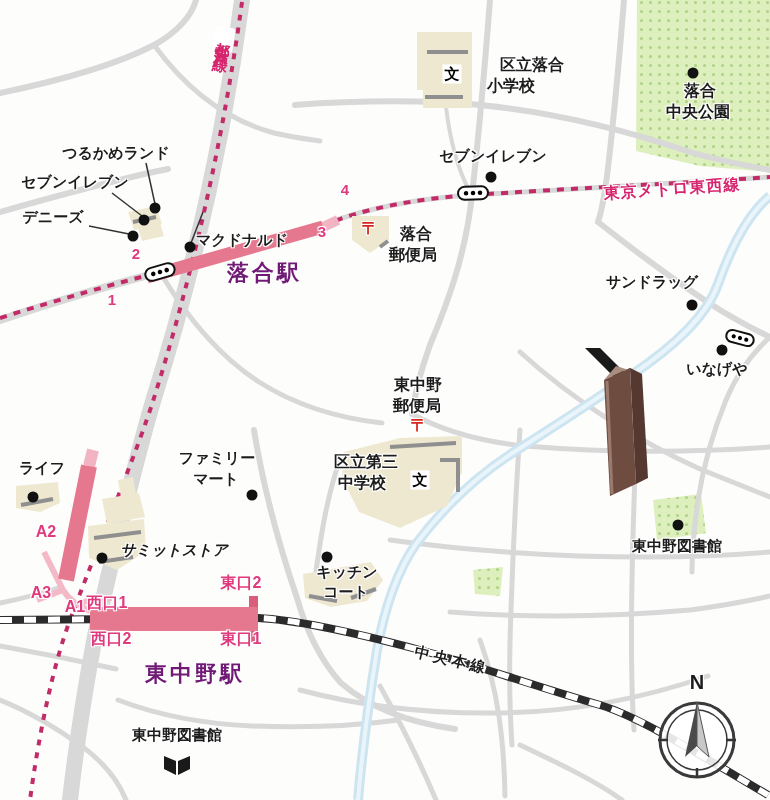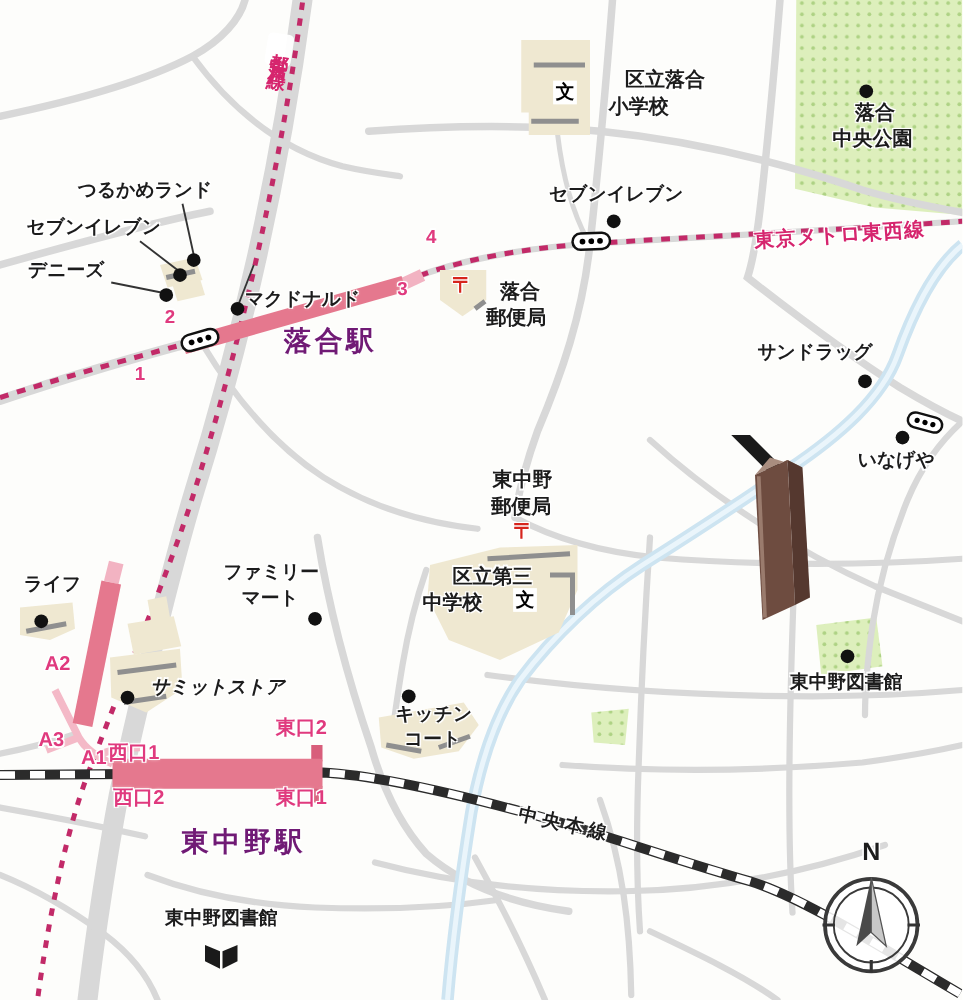--- a/index.html
+++ b/index.html
@@ -227,21 +227,21 @@
 <div class="icon-post" style="left:370px;top:228px;">〒</div>
 
 <div class="lbl" style="left:652px;top:274px;">サンドラッグ</div>
 <div class="lbl" style="left:717px;top:361px;">いなげや</div>
 
 
 <div class="lbl md" style="left:418px;top:377px;">東中野</div>
 <div class="lbl md" style="left:417px;top:398px;">郵便局</div>
 <div class="icon-post" style="left:419px;top:425px;">〒</div>
 
-<div class="lbl md" style="left:366px;top:454px;margin-left:28px;">区立第三</div>
+<div class="lbl md" style="left:366px;top:454px;">区立第三</div>
 <div class="lbl md" style="left:362px;top:475px;">中学校</div>
 <div class="icon-school" style="left:420px;top:480px;">文</div>
 
 <div class="lbl" style="left:217px;top:450px;">ファミリー</div>
 <div class="lbl" style="left:216px;top:471px;">マート</div>
 <div class="lbl" style="left:42px;top:460px;text-align:right;">ライフ</div>
 <div class="lbl" style="left:174px;top:542px;font-style:italic;">サミットストア</div>
 <div class="lbl" style="left:347px;top:564px;">キッチン</div>
 <div class="lbl" style="left:346px;top:584px;">コート</div>
 <div class="lbl" style="left:677px;top:538px;">東中野図書館</div>

